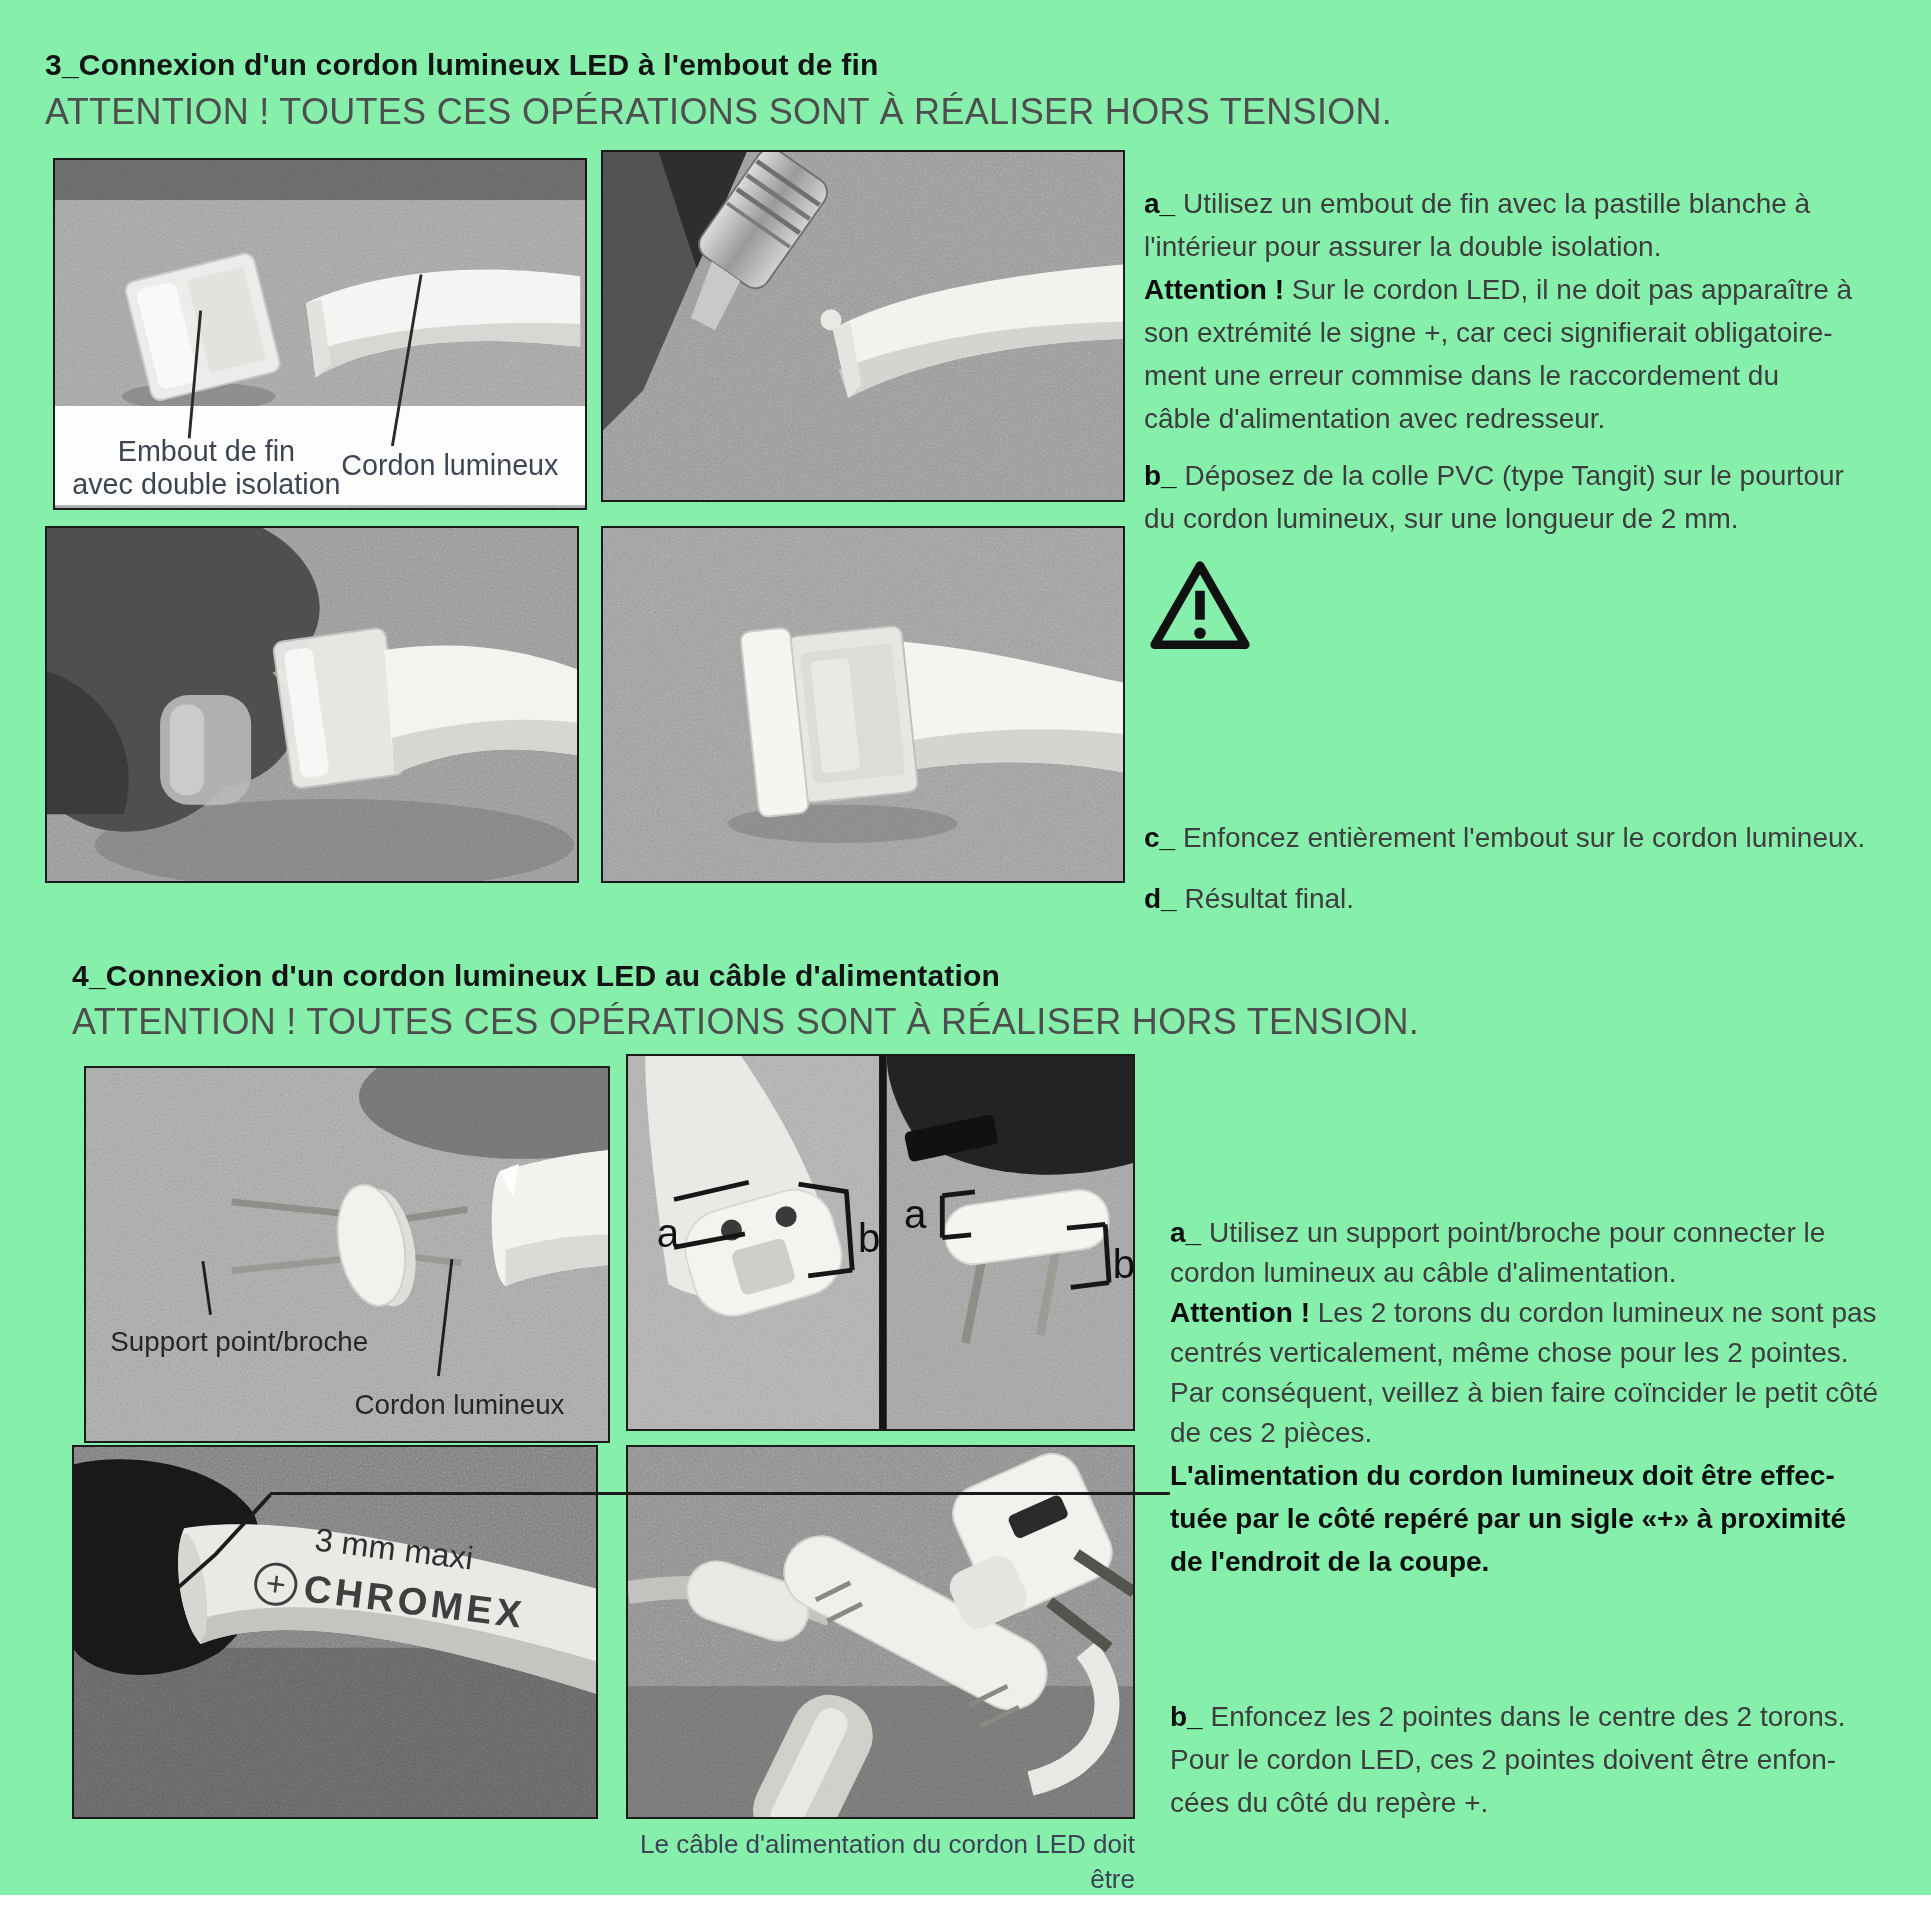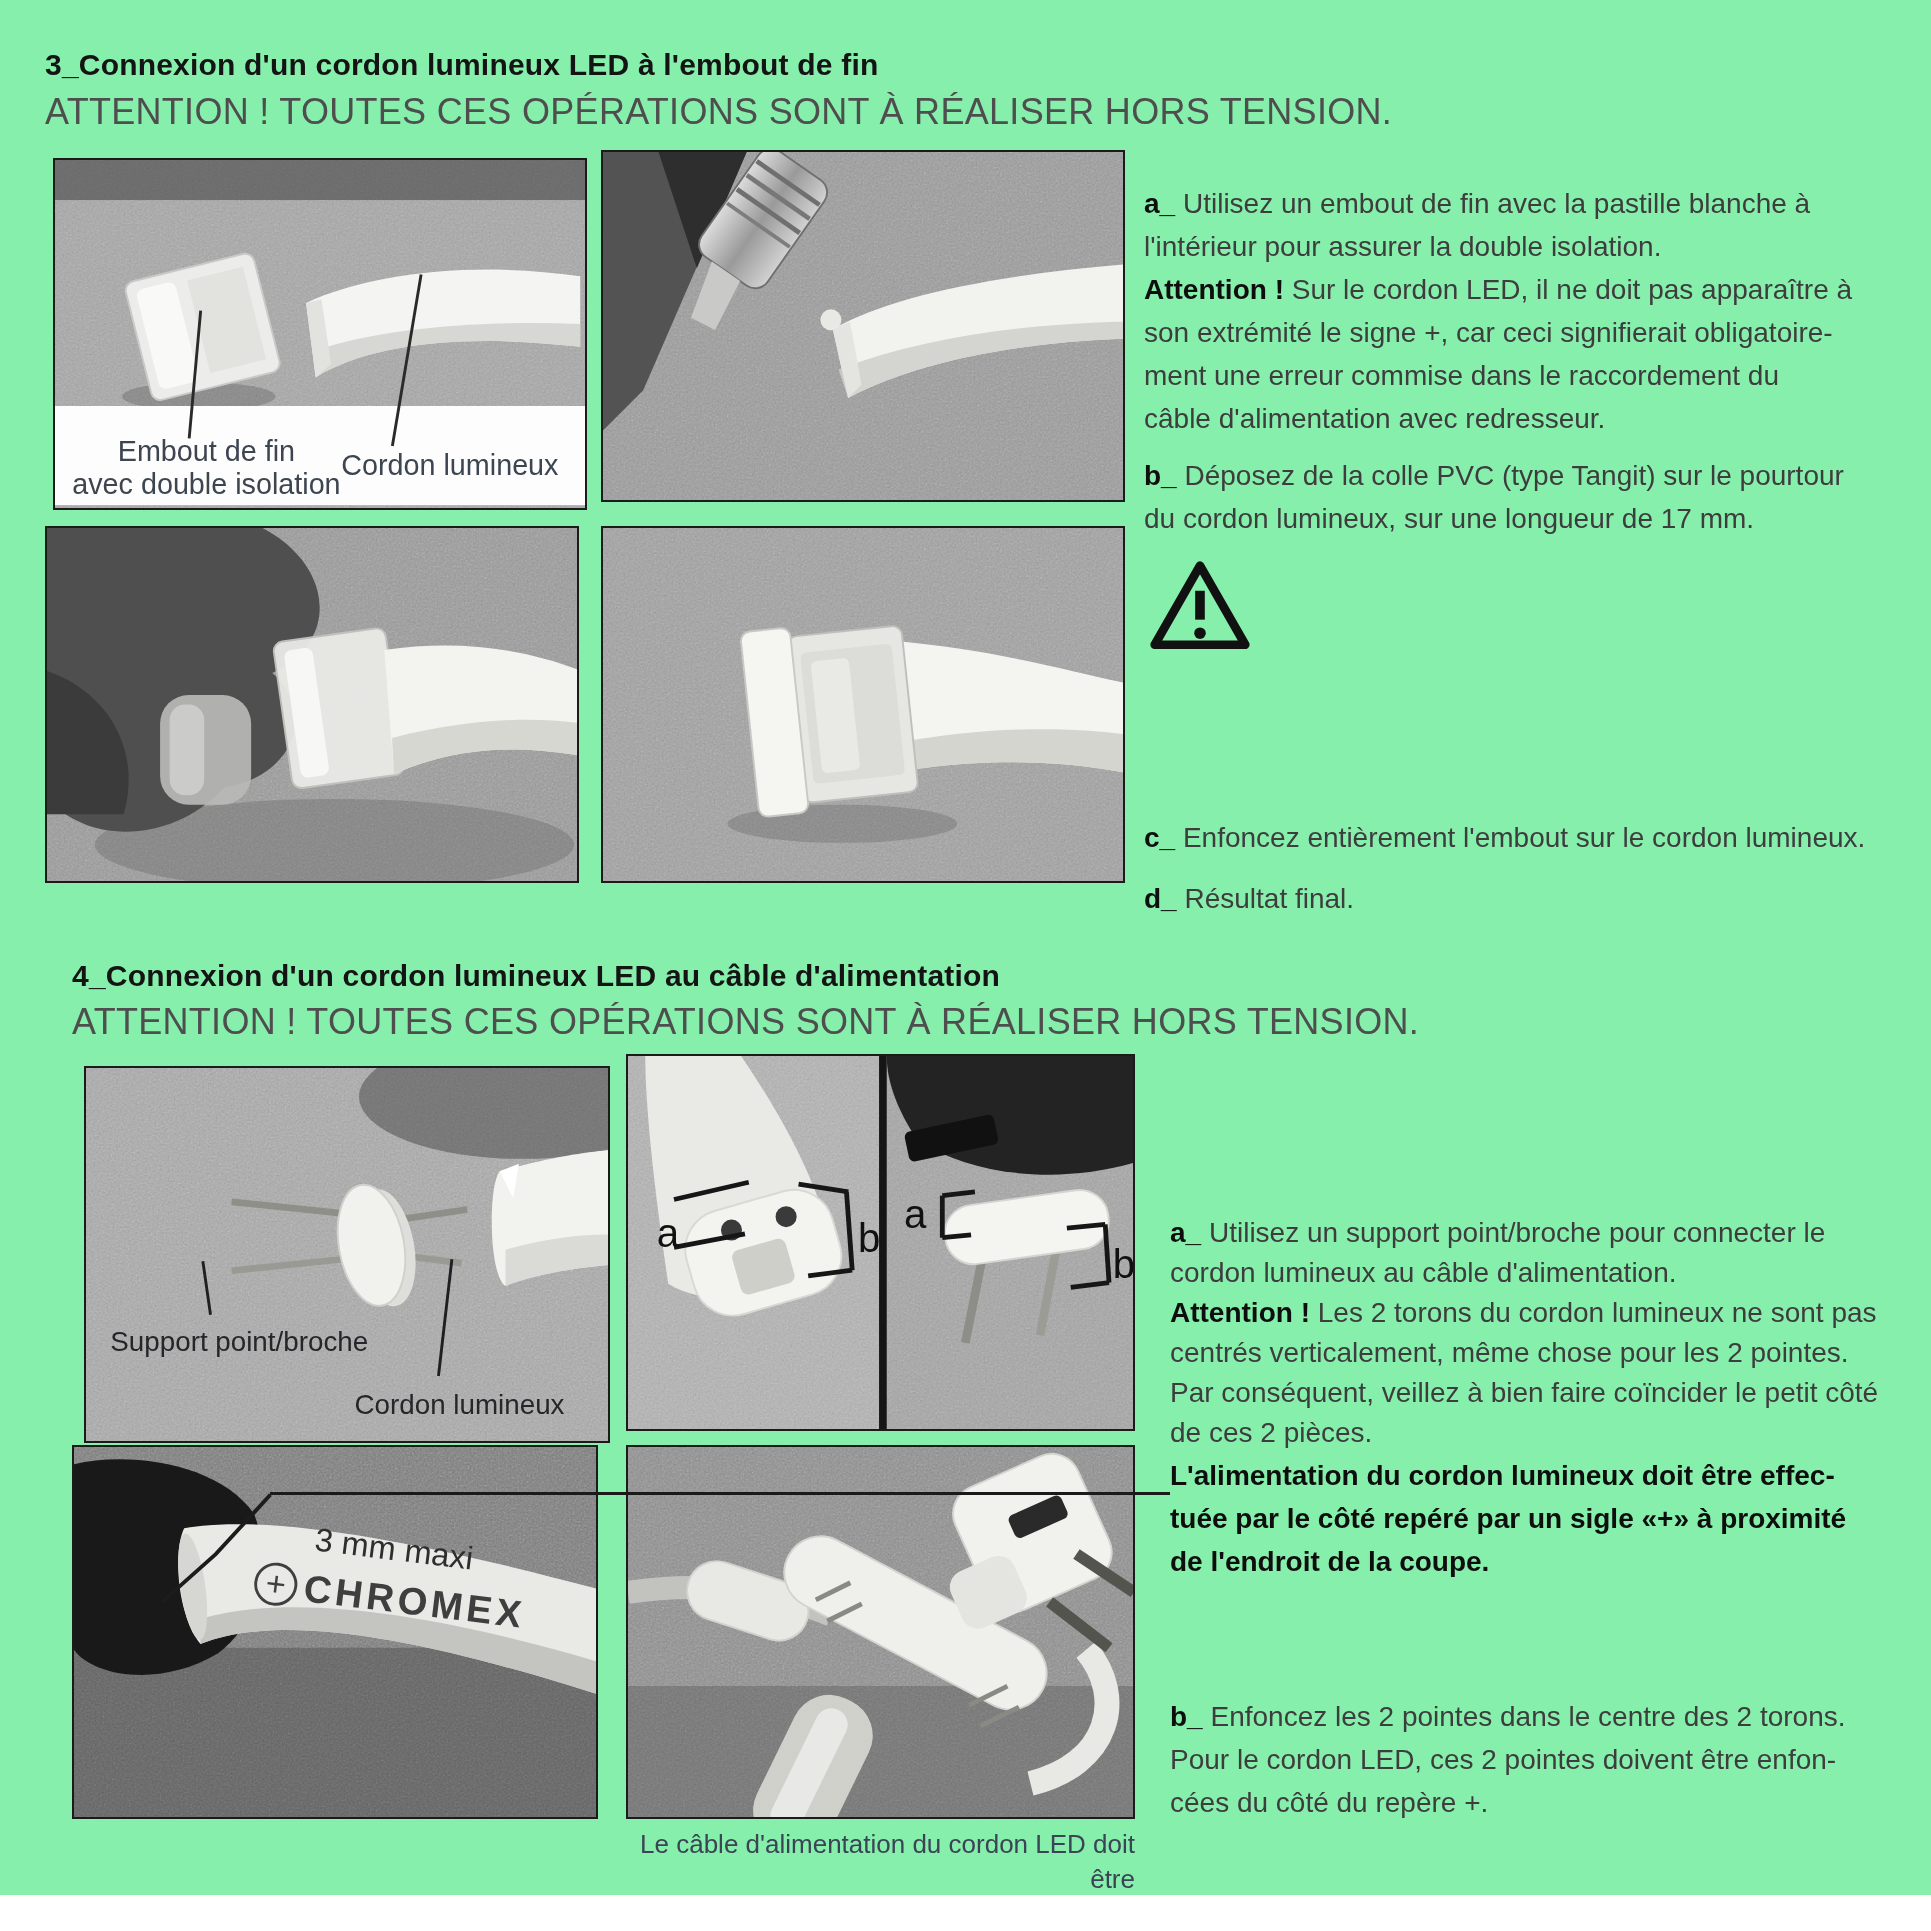--- a/index.html
+++ b/index.html
@@ -136,21 +136,21 @@
     <span class="attn">Attention !</span>
     <span class="preline">Sur le cordon LED, il ne doit pas apparaître à
 son extrémité le signe +, car ceci signifierait obligatoire-
 ment une erreur commise dans le raccordement du
 câble d'alimentation avec redresseur.</span>
   </div>
 
   <div class="col-text" style="left:1144px;top:454px;width:777px;">
     <span class="prefix">b_</span>
     <span class="preline">Déposez de la colle PVC (type Tangit) sur le pourtour
-du cordon lumineux, sur une longueur de 17 mm.</span>
+du cordon lumineux, sur une longueur de 2 mm.</span>
   </div>
 
   <div class="abs" style="left:1147px;top:558px;width:106px;height:97px;">
     <svg viewBox="0 0 110 100">
       <path d="M55 8 L102 90 L8 90 Z" fill="none" stroke="#111111" stroke-width="9" stroke-linejoin="round"></path>
       <line x1="55" y1="34" x2="55" y2="64" stroke="#111111" stroke-width="10"></line>
       <circle cx="55" cy="78" r="6" fill="#111111"></circle>
     </svg>
   </div>
 

